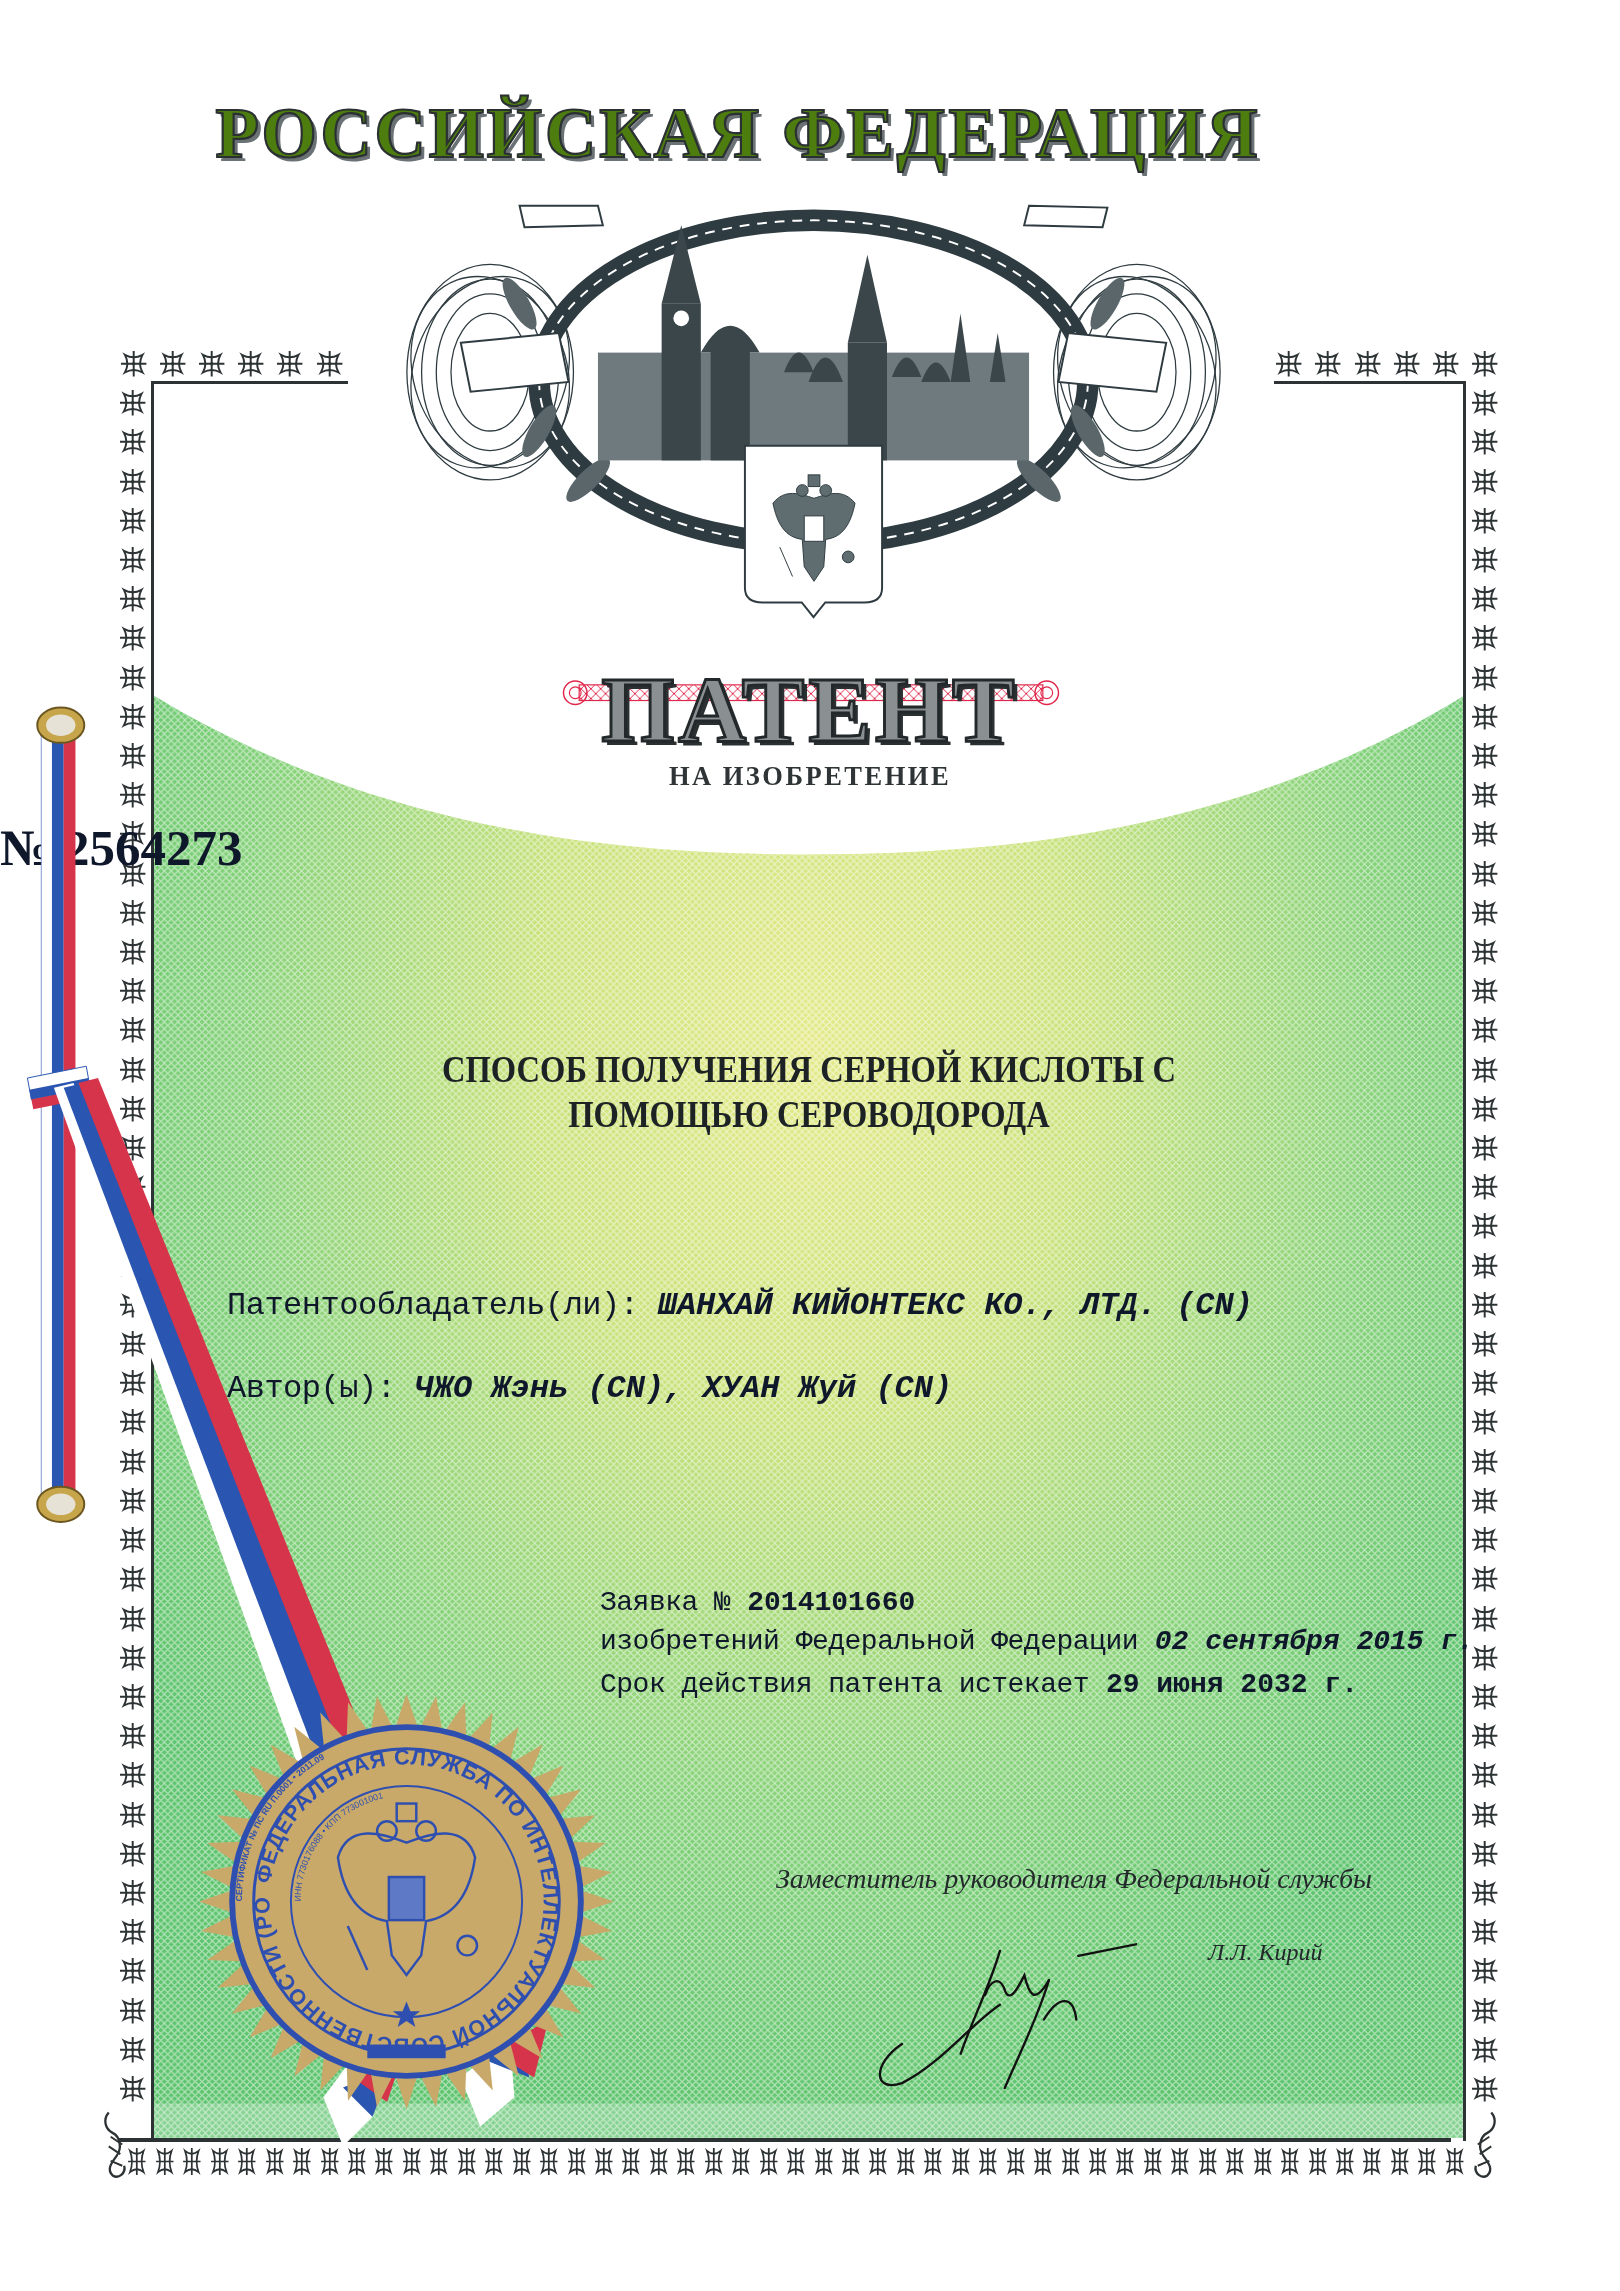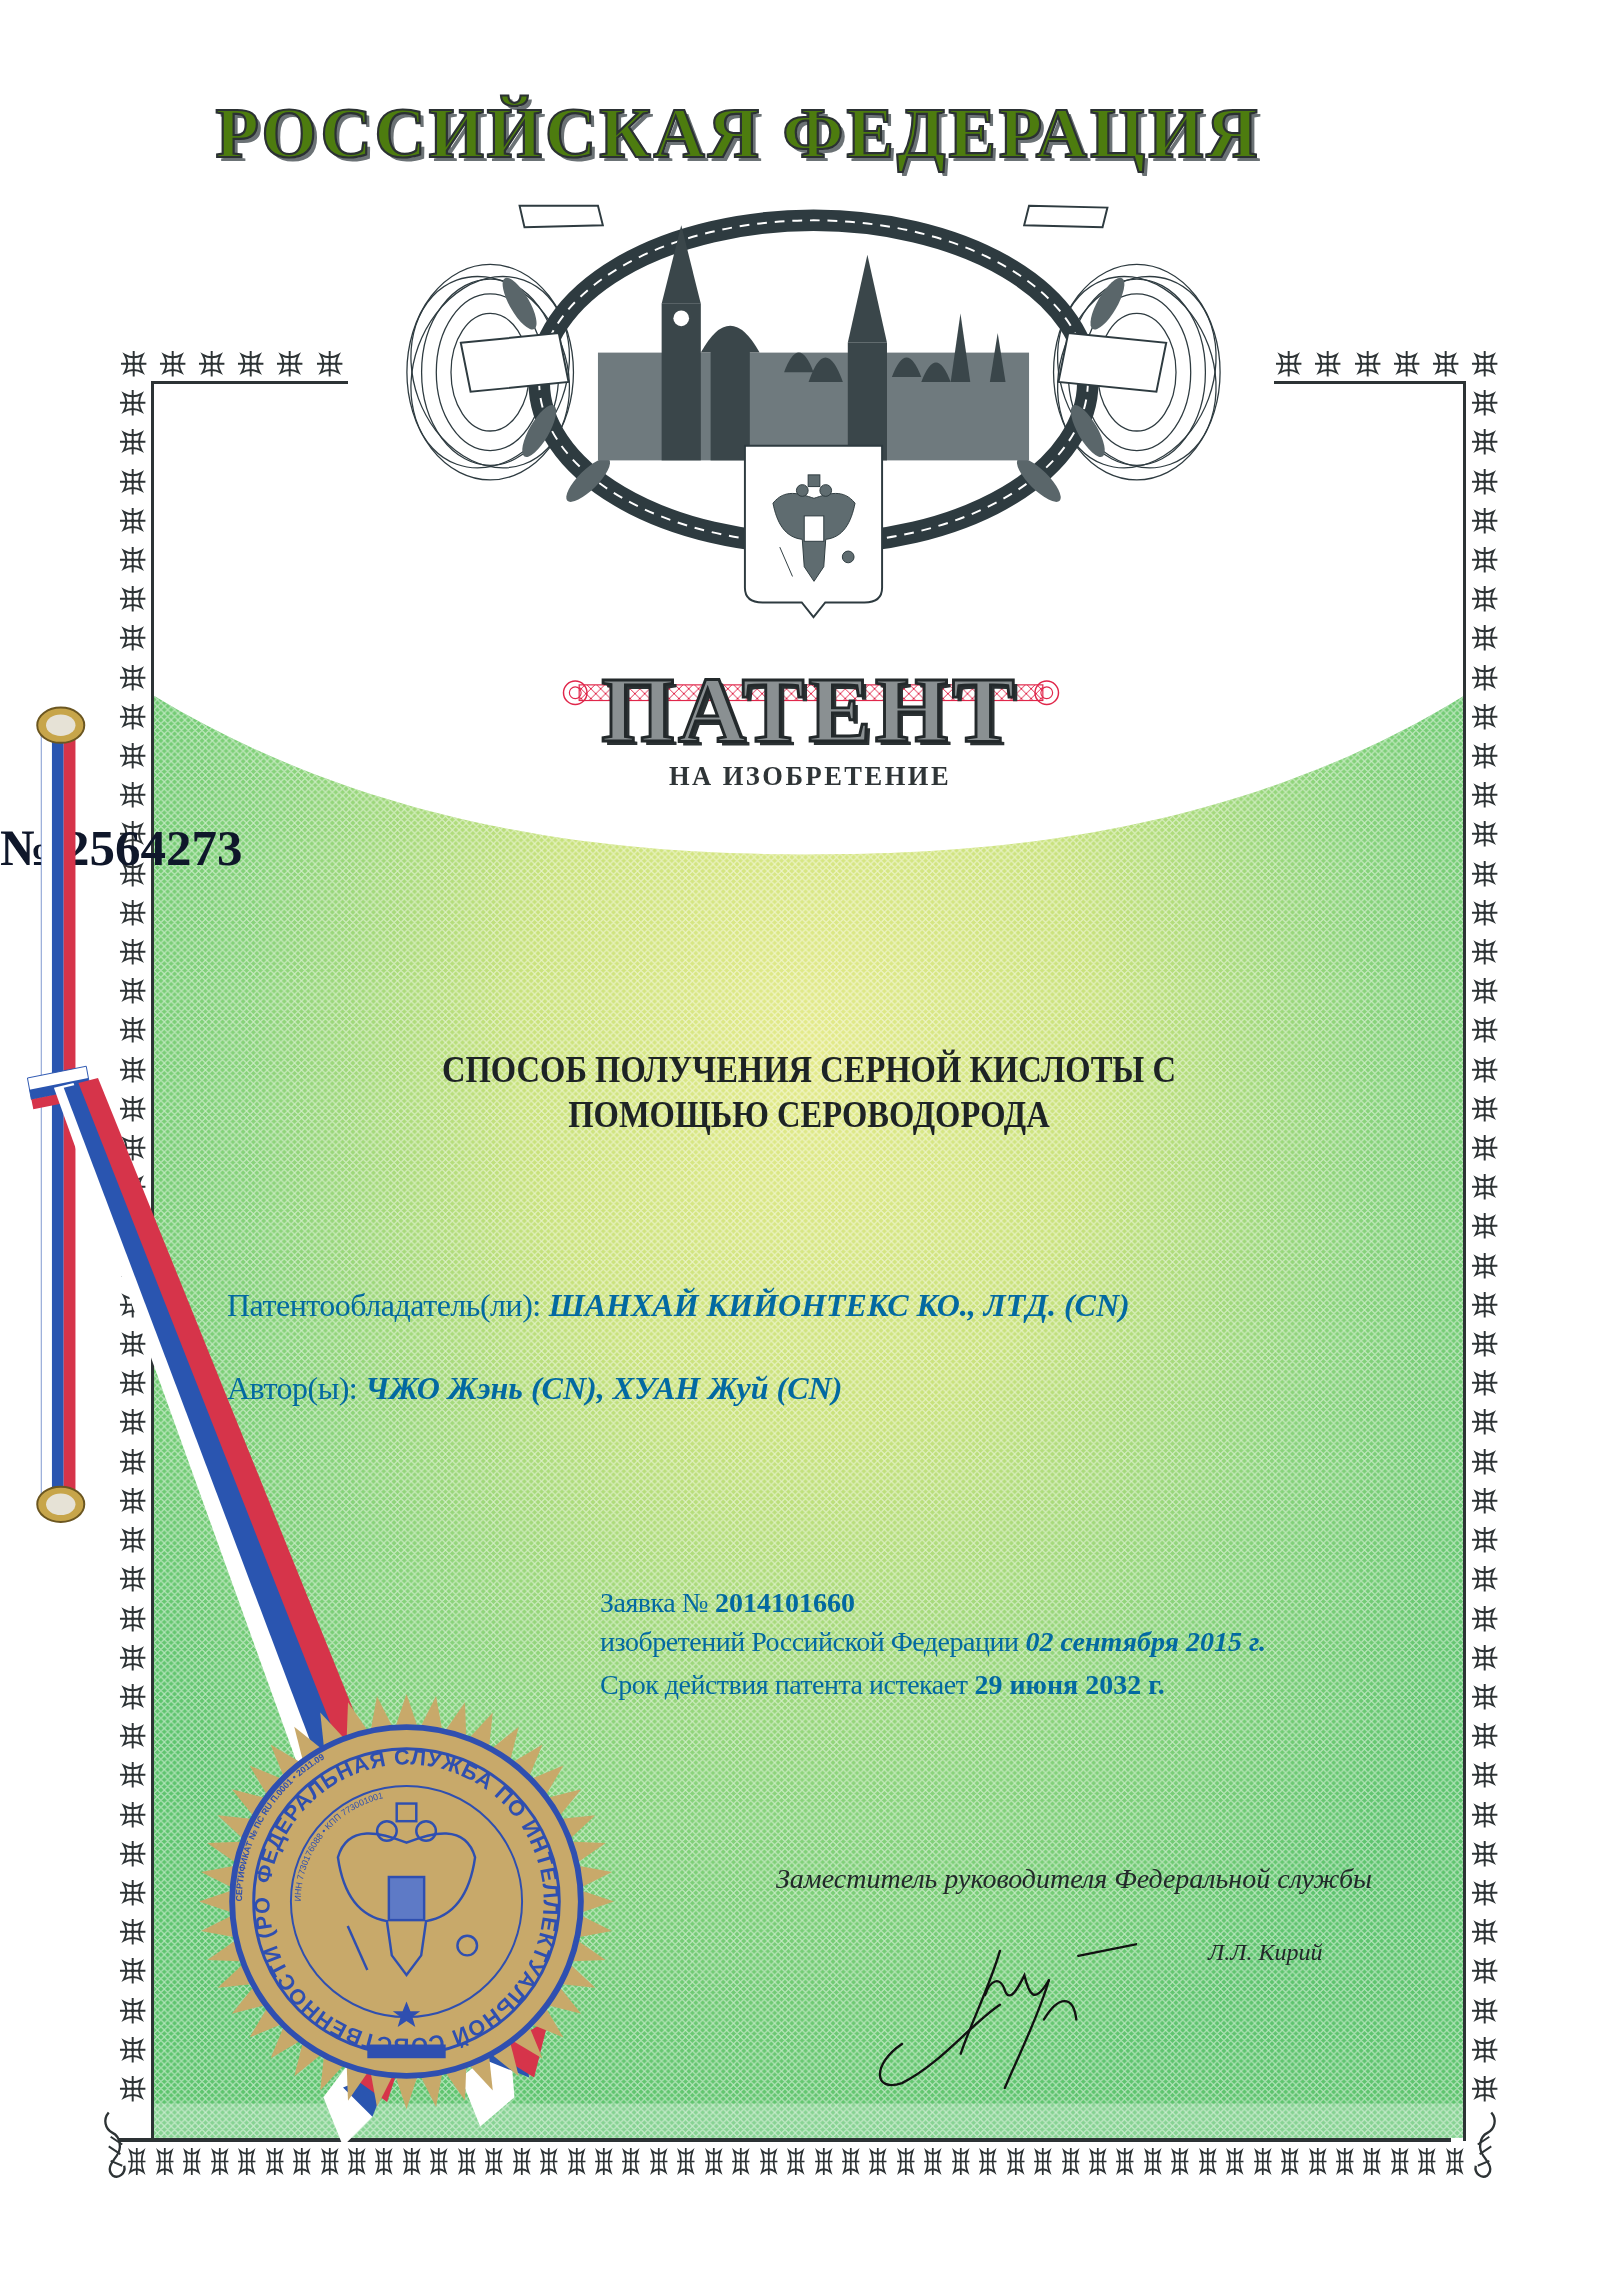--- a/index.html
+++ b/index.html
@@ -25,21 +25,21 @@
     font-family:"Liberation Serif",serif; }
   #patent-band { left:561px; top:679px; width:500px; height:27.4px; }
 
   #patent-sub { left:0; top:761px; width:1620px; text-align:center; font-size:26.5px; font-weight:bold;
     letter-spacing:2.5px; color:#2f3537; }
   #patent-num { left:0; top:819px; width:1620px; text-align:left; font-size:51px; font-weight:bold; color:#0f172a; }
 
   #inv-title { left:154px; top:1047px; width:1310px; text-align:center; font-size:37px; font-weight:bold;
     line-height:45px; color:#1d2325; transform:scaleX(0.88); transform-origin:center; }
 
-  .line { font-size:32px; color:#0369a1; white-space:nowrap; }
+  .line { font-size:32px; color:#0f172a; white-space:nowrap;font-family:Liberation Mono, monospace; }
   .line .lbl { font-weight:normal; letter-spacing:-0.5px; }
   .line .val-bi { font-weight:bold; font-style:italic; }
   .line .val-b { font-weight:bold; }
 
   #holder { left:227px; top:1287px; }
   #authors { left:227px; top:1370px; }
 
   #app-block { left:600px; top:1583px; }
   #app-block .line { font-size:28px; height:39px; line-height:39px; }
   #app-block .line.gap { margin-top:3.9px; }
@@ -1194,21 +1194,21 @@
   <span class="lbl">Автор(ы):</span>
   <span class="val-bi">ЧЖО Жэнь (CN), ХУАН Жуй (CN)</span>
 </div>
 
 <div id="app-block" class="abs">
   <div class="line">
     <span class="lbl">Заявка №</span>
     <span class="val-b">2014101660</span>
   </div>
   <div class="line">
-    <span class="lbl">изобретений Российской Федерации</span>
+    <span class="lbl">изобретений Федеральной Федерации</span>
     <span class="val-bi">02 сентября 2015 г.</span>
   </div>
   <div class="line gap">
     <span class="lbl">Срок действия патента истекает</span>
     <span class="val-b">29 июня 2032 г.</span>
   </div>
 </div>
 
 <div id="sign-block" class="abs">
   <div>Заместитель руководителя Федеральной службы</div>

